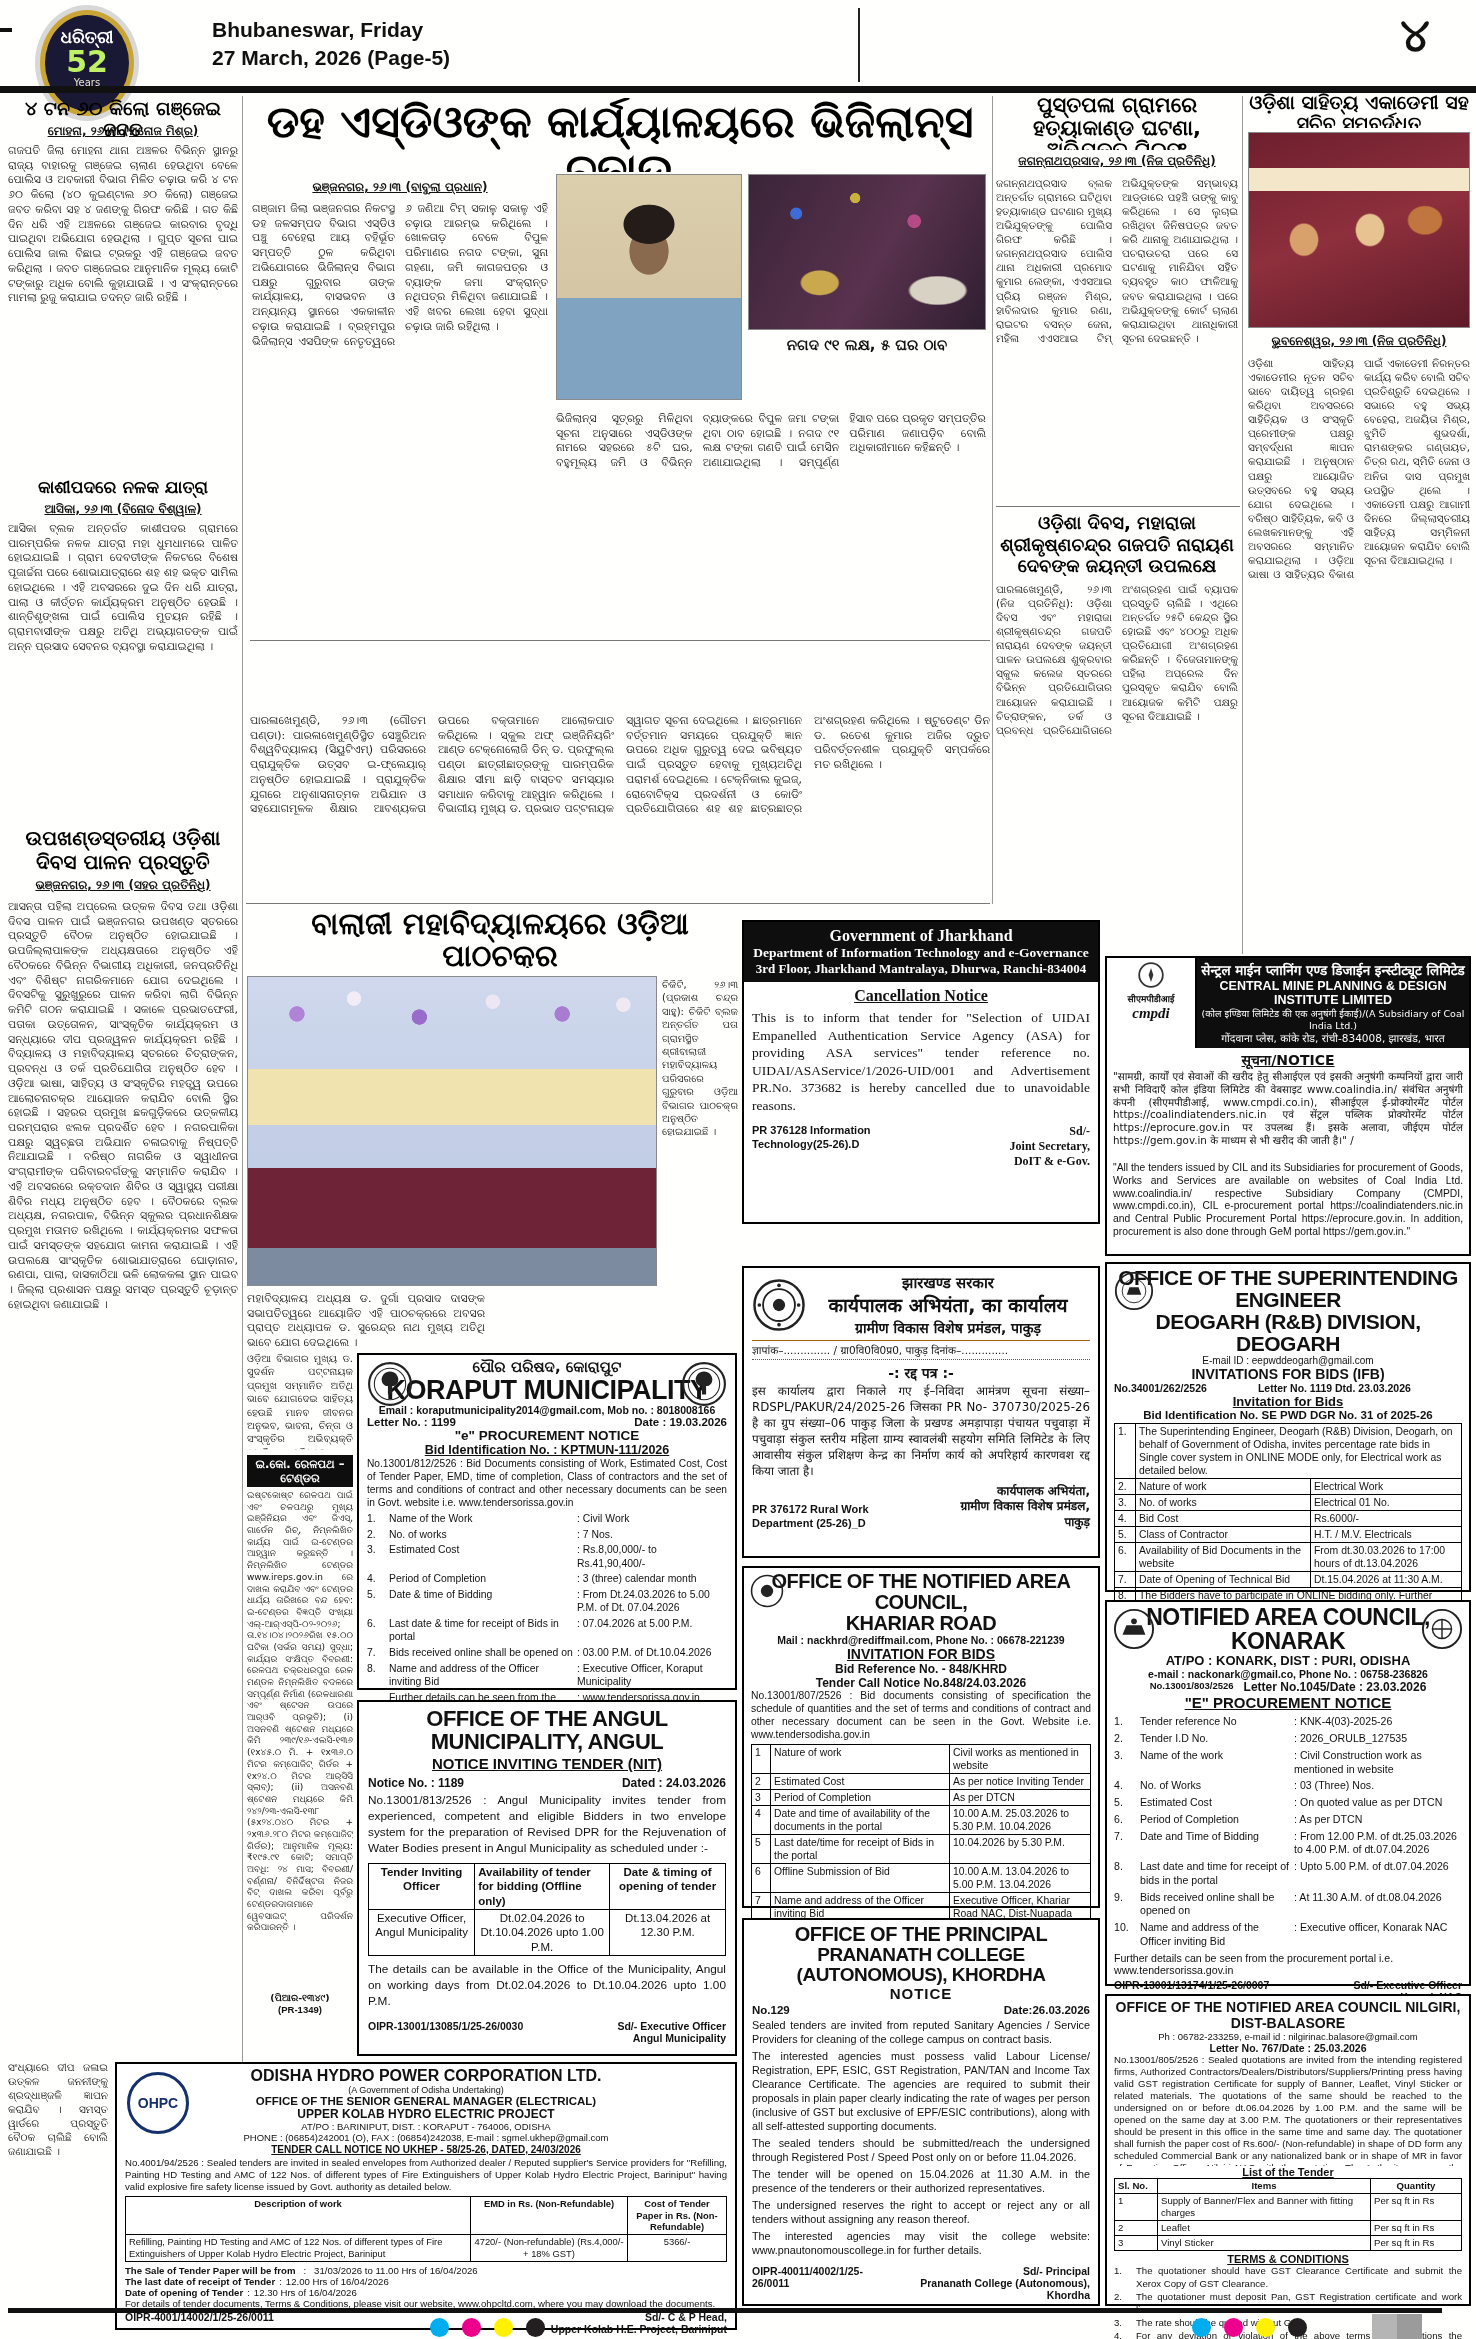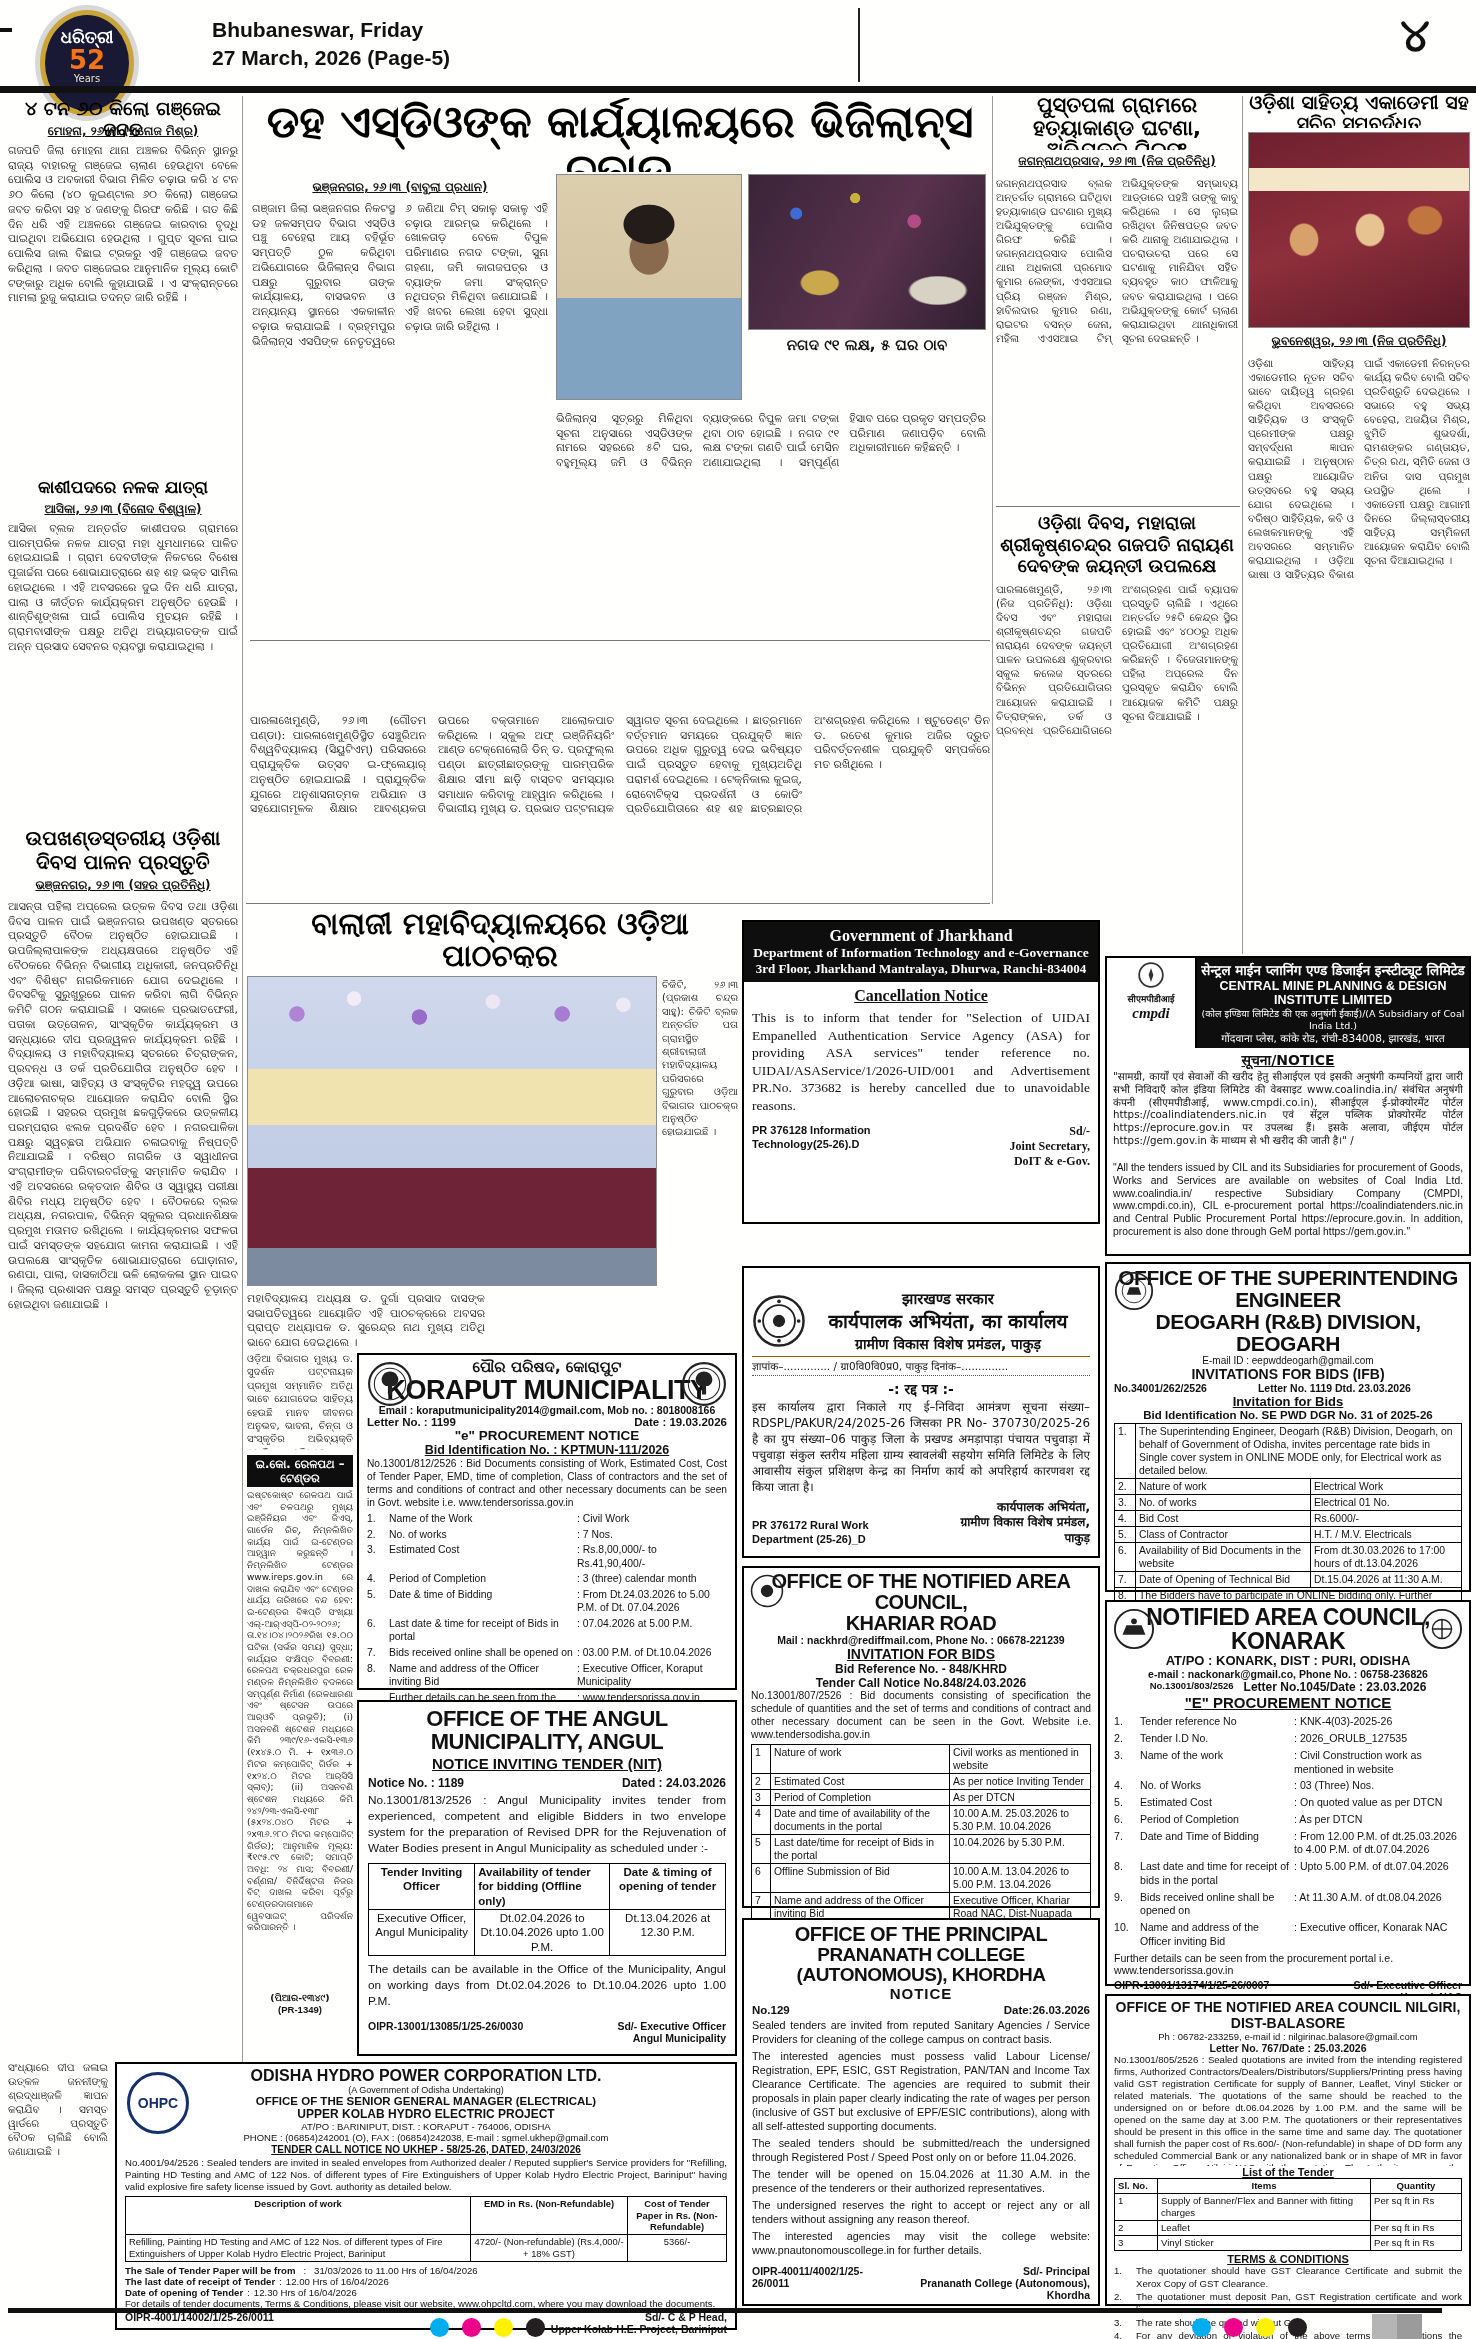--- a/index.html
+++ b/index.html
@@ -69,21 +69,21 @@
 </style>
 </head>
 <body>
 
 <div id="page">
 
   <div class="abs" style="left:0;top:28px;width:12px;height:4px;background:#111"></div>
   <div class="abs" style="left:22px;top:4px;width:126px;height:110px">
     <div id="masthead-inner">
       <div style="font-size:17px;font-weight:bold;margin-top:12px">ଧରିତ୍ରୀ</div>
-      <div style="font-size:26px;font-weight:bold;color:#f97316;line-height:1">52</div>
+      <div style="font-size:30px;font-weight:bold;color:#bef264;line-height:1">52</div>
       <div style="font-size:10px;color:#e9e2c8">Years</div>
     </div>
   </div>
   <div class="abs eng" style="left:212px;top:16px;width:330px;font-size:21px;font-weight:bold;line-height:1.35">
     <div>Bhubaneswar, Friday</div>
     <div>27 March, 2026  (Page-5)</div>
   </div>
   <div class="abs vline" style="left:858px;top:8px;height:74px;background:#222"></div>
   <div class="abs" style="left:1380px;top:8px;width:70px;font-size:46px;font-weight:bold;text-align:center">୪</div>
   <div class="abs" style="left:0;top:86px;width:1476px;height:7px;background:#111"></div>
@@ -172,21 +172,21 @@
         <div class="b eng" style="font-size:12.5px">CENTRAL MINE PLANNING &amp; DESIGN INSTITUTE LIMITED</div>
         <div style="font-size:9.5px">(कोल इण्डिया लिमिटेड की एक अनुषंगी ईकाई)/(A Subsidiary of Coal India Ltd.)</div>
         <div style="font-size:10.5px">गोंदवाना प्लेस, कांके रोड, रांची-834008, झारखंड, भारत</div>
       </div>
     </div>
     <div class="b u c" style="font-size:14px;margin-top:2px">सूचना/NOTICE</div>
     <div class="j clip" style="font-size:10.3px;line-height:1.24;padding:1px 6px;height:90px">"सामग्री, कार्यों एवं सेवाओं की खरीद हेतु सीआईएल एवं इसकी अनुषंगी कम्पनियों द्वारा जारी सभी निविदाएँ कोल इंडिया लिमिटेड की वेबसाइट www.coalindia.in/ संबंधित अनुषंगी कंपनी (सीएमपीडीआई, www.cmpdi.co.in), सीआईएल ई-प्रोक्योरमेंट पोर्टल https://coalindiatenders.nic.in एवं सेंट्रल पब्लिक प्रोक्योरमेंट पोर्टल https://eprocure.gov.in पर उपलब्ध हैं। इसके अलावा, जीईएम पोर्टल https://gem.gov.in के माध्यम से भी खरीद की जाती है।" /</div>
     <div class="j eng clip" style="font-size:10.3px;line-height:1.24;padding:1px 6px;height:104px">"All the tenders issued by CIL and its Subsidiaries for procurement of Goods, Works and Services are available on websites of Coal India Ltd. www.coalindia.in/ respective Subsidiary Company (CMPDI, www.cmpdi.co.in), CIL e-procurement portal https://coalindiatenders.nic.in and Central Public Procurement Portal https://eprocure.gov.in. In addition, procurement is also done through GeM portal https://gem.gov.in."</div>
   </div>
 
-  <div class="abs box" style="left:742px;top:1266px;width:358px;height:292px;padding:20px 8px">
+  <div class="abs box" style="left:742px;top:1266px;width:358px;height:292px;padding:4px 8px">
     <div style="display:flex;align-items:center">
       <svg class="seal" style="width:54px;height:54px;flex:0 0 54px" viewBox="0 0 44 44">
           <circle cx="22" cy="22" r="20" fill="none" stroke="#222" stroke-width="2"></circle>
           <circle cx="22" cy="22" r="13" fill="none" stroke="#222" stroke-width="1.5"></circle>
           <circle cx="22" cy="22" r="5" fill="#222"></circle>
           <circle cx="22" cy="6" r="1.5" fill="#222"></circle>
           <circle cx="38" cy="22" r="1.5" fill="#222"></circle>
           <circle cx="22" cy="38" r="1.5" fill="#222"></circle>
           <circle cx="6" cy="22" r="1.5" fill="#222"></circle>
         </svg>

